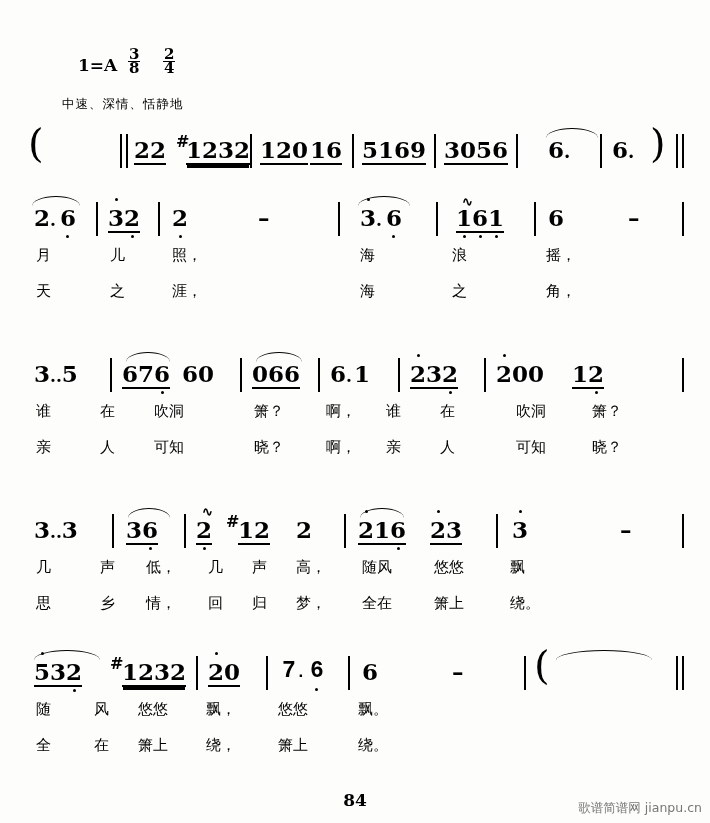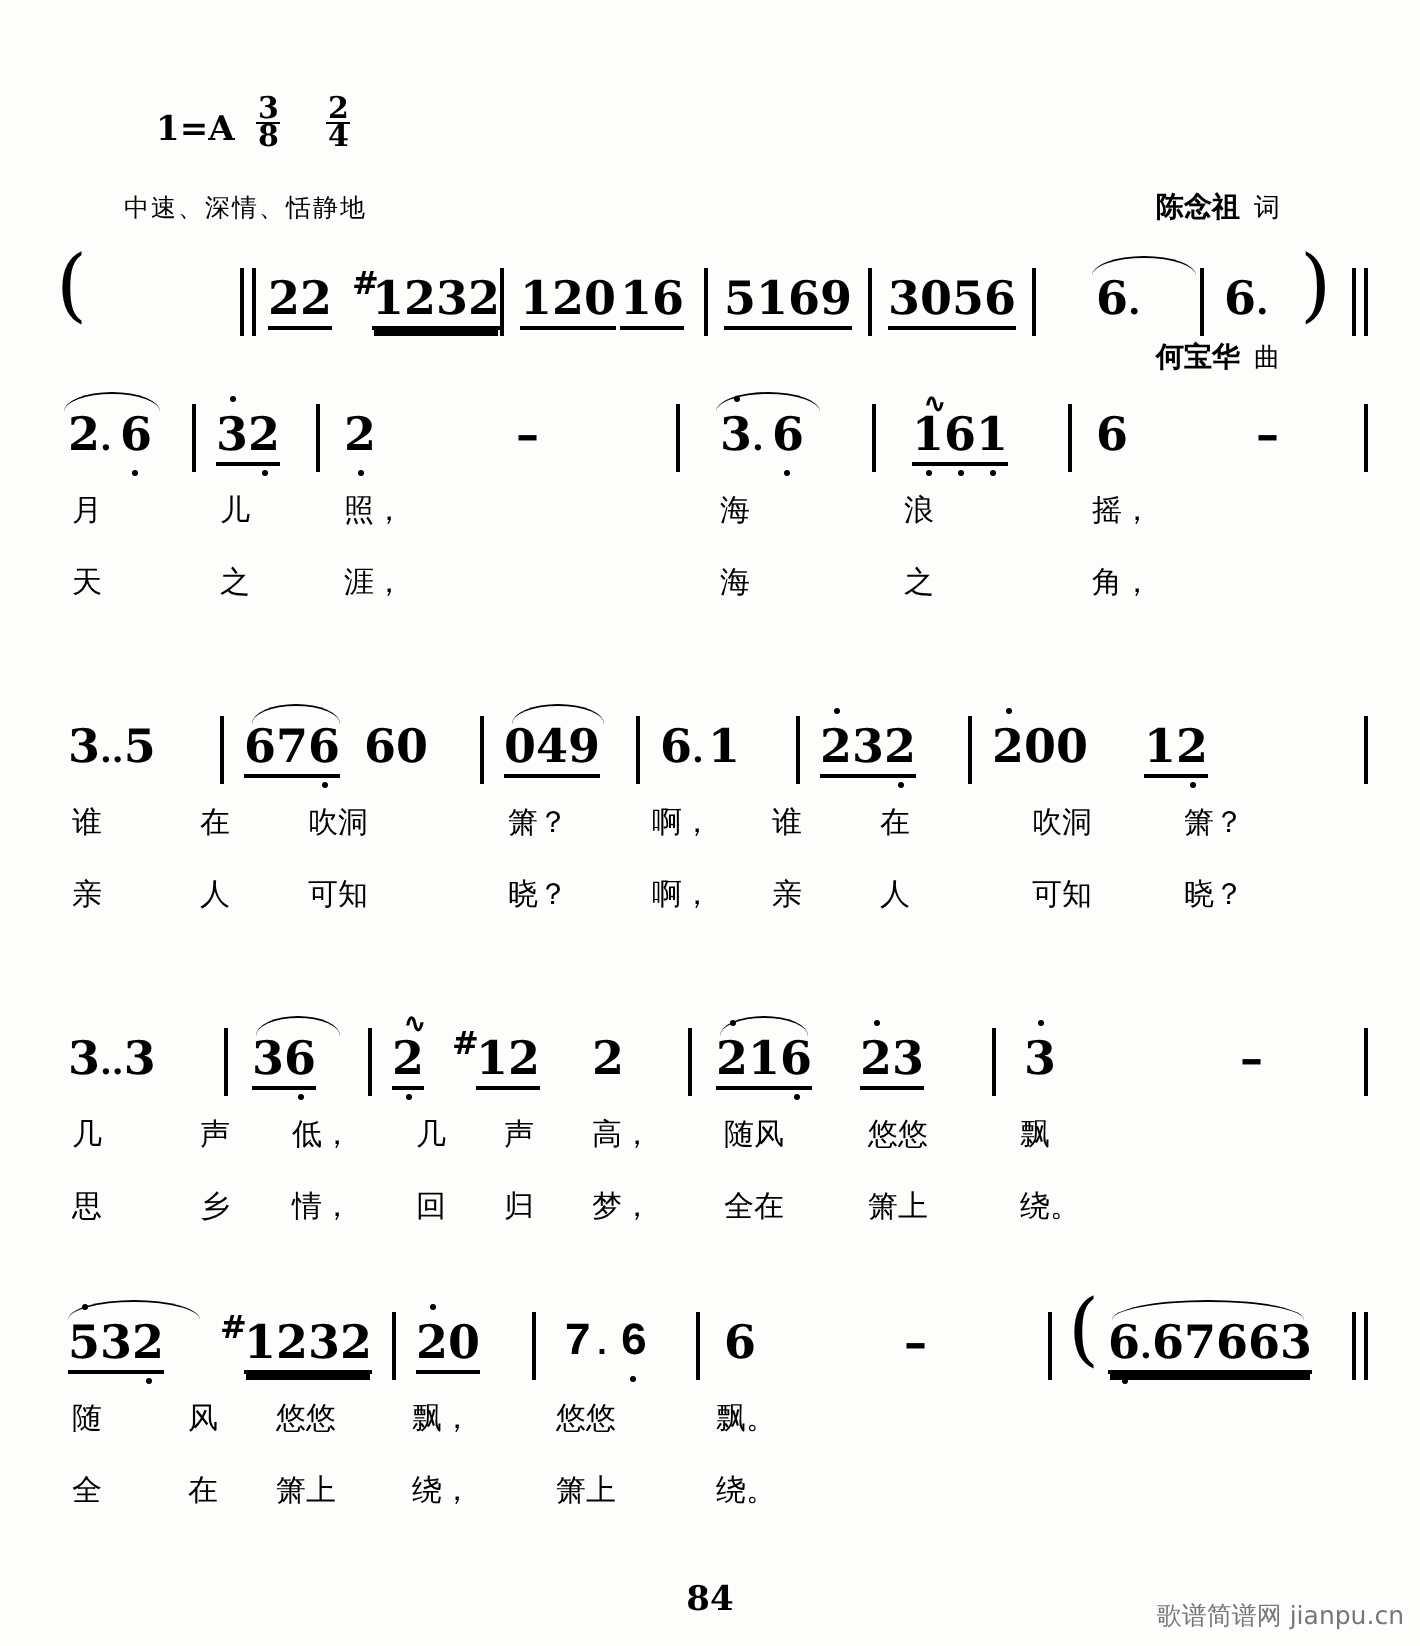--- a/index.html
+++ b/index.html
@@ -126,28 +126,20 @@
     <span class="num">3</span>
     <span>8</span>
   </div>
   <div class="meter m2">
     <span class="num">2</span>
     <span>4</span>
   </div>
 
   <div class="tempo">中速、深情、恬静地</div>
 
-  <div class="credits">
-    <div>
-      <span>陈念祖</span><span class="c-role">词</span>
-    </div>
-    <div>
-      <span>何宝华</span><span class="c-role">曲</span>
-    </div>
-  </div>
 
   <div class="row" style="top:128px;">
     <div class="notes">
       <span class="paren" style="left:28px;top:-8px;">(</span>
 
       <span class="bar" style="left:120px;top:6px;"></span>
       <span class="bar" style="left:126px;top:6px;"></span>
 
       <span class="cell under1" style="left:134px;top:8px;">22</span>
       <span class="cell" style="left:176px;top:4px;font-size:16px;">#</span>
@@ -221,21 +213,21 @@
     <div class="notes">
       <span class="cell" style="left:34px;top:8px;">3<span style="font-size:17px;">..</span>5</span>
       <span class="bar" style="left:110px;top:6px;"></span>
 
       <span class="tie" style="left:126px;top:0px;width:44px;"></span>
       <span class="cell under1" style="left:122px;top:8px;">67<span class="n dot-dn">6</span></span>
       <span class="cell" style="left:182px;top:8px;">60</span>
       <span class="bar" style="left:240px;top:6px;"></span>
 
       <span class="tie" style="left:256px;top:0px;width:46px;"></span>
-      <span class="cell under1" style="left:252px;top:8px;">049</span>
+      <span class="cell under1" style="left:252px;top:8px;">066</span>
       <span class="bar" style="left:318px;top:6px;"></span>
 
       <span class="cell" style="left:330px;top:8px;">6<span style="font-size:17px;">.</span><span style="margin-left:2px;">1</span></span>
       <span class="bar" style="left:398px;top:6px;"></span>
 
       <span class="cell under1" style="left:410px;top:8px;"><span class="n dot-up">2</span>3<span class="n dot-dn">2</span></span>
       <span class="bar" style="left:484px;top:6px;"></span>
 
       <span class="cell" style="left:496px;top:8px;"><span class="n dot-up">2</span>00</span>
       <span class="cell under1" style="left:572px;top:8px;">1<span class="n dot-dn">2</span></span>
@@ -327,21 +319,20 @@
 
       <span class="cell" style="left:282px;top:8px;font-family:Liberation Mono, monospace;">7<span style="font-size:17px;">.</span><span class="n dot-dn" style="margin-left:4px;">6</span></span>
       <span class="bar" style="left:348px;top:6px;"></span>
 
       <span class="cell" style="left:362px;top:8px;">6</span>
       <span class="cell" style="left:452px;top:8px;">–</span>
       <span class="bar" style="left:524px;top:6px;"></span>
 
       <span class="paren" style="left:534px;top:-8px;">(</span>
       <span class="tie" style="left:556px;top:0px;width:96px;"></span>
-      <span class="cell under2" style="left:554px;top:8px;"><span class="n dot-dn">6</span><span style="font-size:17px;">.</span>67663</span>
       <span class="bar" style="left:676px;top:6px;"></span>
       <span class="bar" style="left:682px;top:6px;"></span>
     </div>
     <div class="lyr" style="margin-top:4px;">
       <span class="cell" style="left:36px;">随</span>
       <span class="cell" style="left:94px;">风</span>
       <span class="cell" style="left:138px;">悠悠</span>
       <span class="cell" style="left:206px;">飘，</span>
       <span class="cell" style="left:278px;">悠悠</span>
       <span class="cell" style="left:358px;">飘。</span>

